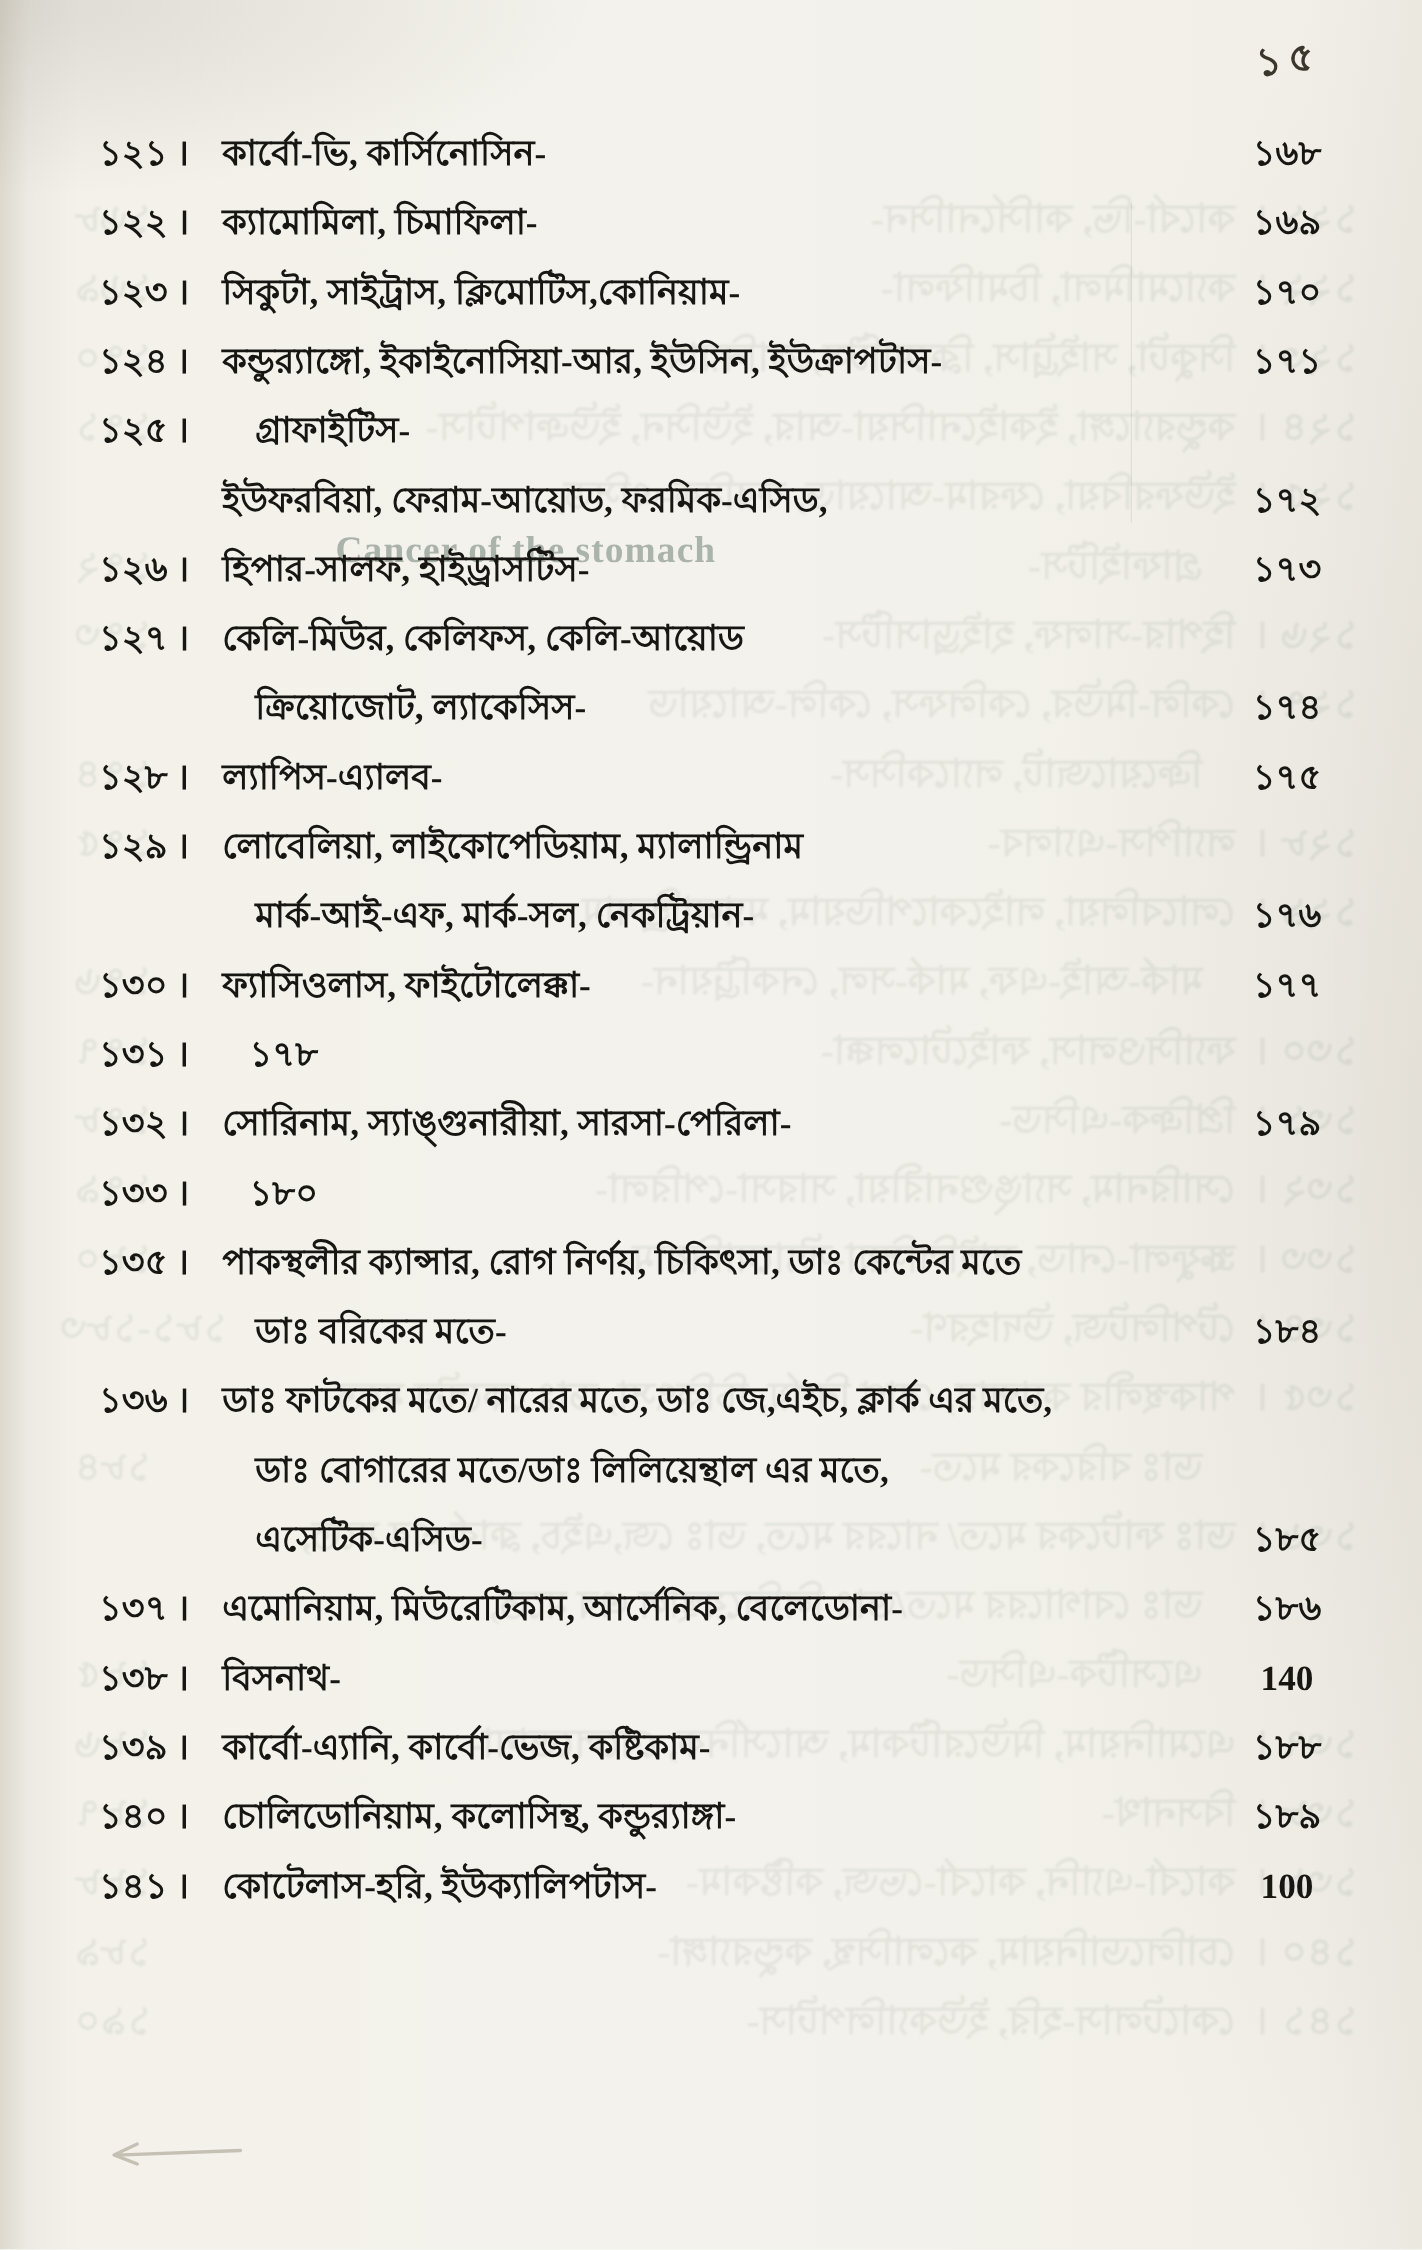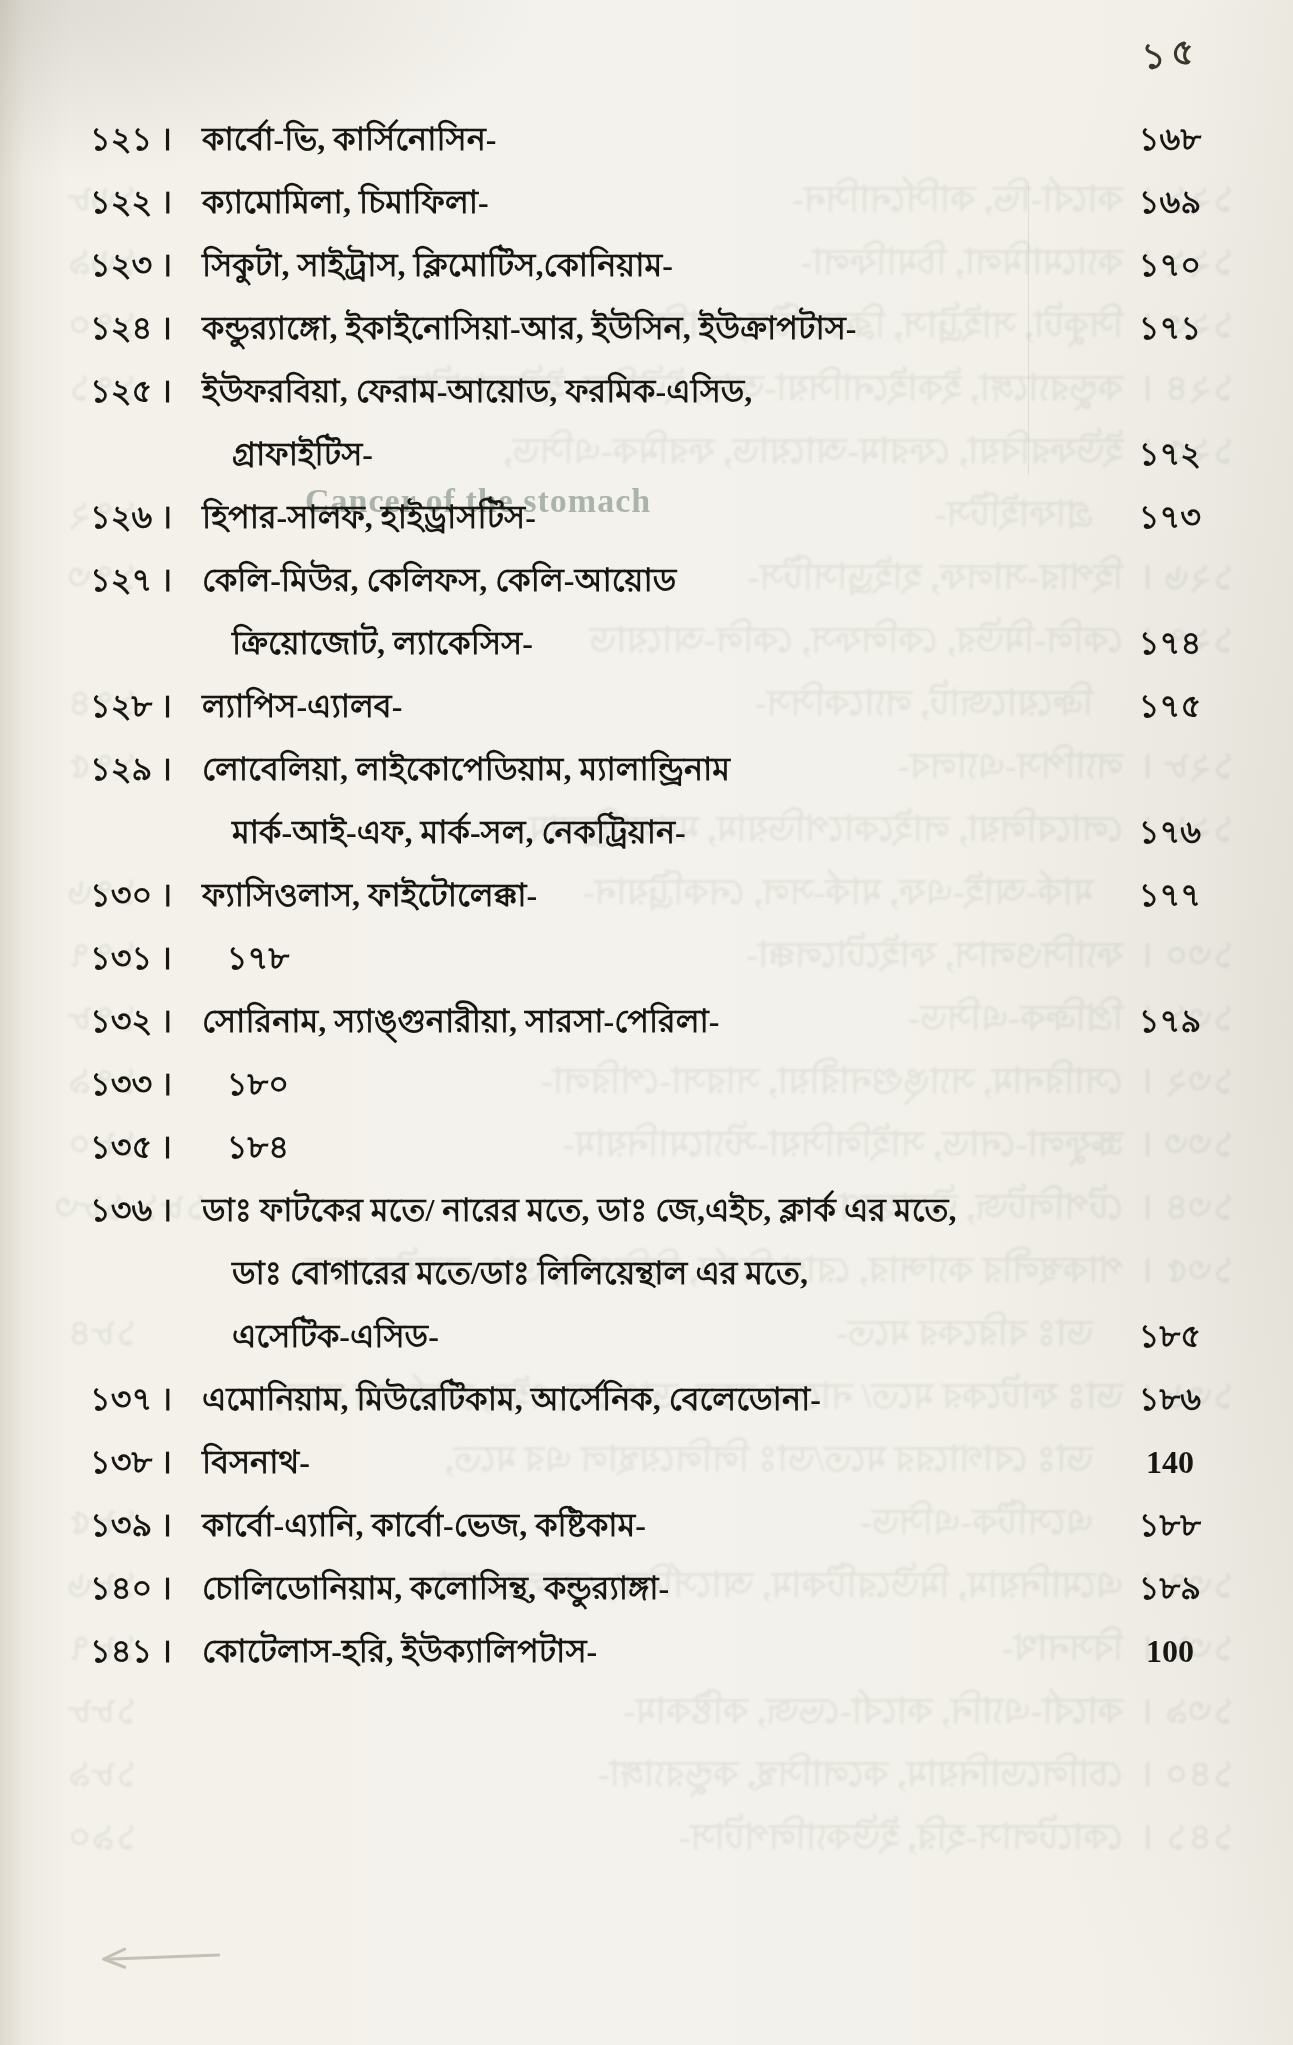--- a/index.html
+++ b/index.html
@@ -250,22 +250,22 @@
       <div class="row">
         <span class="num">১২৪ ।</span>
         <div class="title">
           <div class="tline">কন্ডুর‍্যাঙ্গো, ইকাইনোসিয়া-আর, ইউসিন, ইউক্রাপটাস-</div>
         </div>
         <span class="pg">১৭১</span>
       </div>
       <div class="row">
         <span class="num">১২৫ ।</span>
         <div class="title">
+          <div class="tline cont">গ্রাফাইটিস-</div>
           <div class="tline">ইউফরবিয়া, ফেরাম-আয়োড, ফরমিক-এসিড,</div>
-          <div class="tline cont">গ্রাফাইটিস-</div>
         </div>
         <span class="pg">১৭২</span>
       </div>
       <div class="row">
         <span class="num">১২৬ ।</span>
         <div class="title">
           <div class="tline">হিপার-সালফ, হাইড্রাসটিস-</div>
         </div>
         <span class="pg">১৭৩</span>
       </div>
@@ -309,20 +309,24 @@
           <div class="tline">সোরিনাম, স্যাঙ্গুনারীয়া, সারসা-পেরিলা-</div>
         </div>
         <span class="pg">১৭৯</span>
       </div>
       <div class="row">
         <span class="num">১৩৩ ।</span>
         <span class="pg">১৮০</span>
       </div>
       <div class="row">
         <span class="num">১৩৫ ।</span>
+        <div class="title">
+          <div class="tline">পাকস্থলীর ক্যান্সার, রোগ নির্ণয়, চিকিৎসা, ডাঃ কেন্টের মতে</div>
+          <div class="tline cont">ডাঃ বরিকের মতে-</div>
+        </div>
         <span class="pg">১৮৪</span>
       </div>
       <div class="row">
         <span class="num">১৩৬ ।</span>
         <div class="title">
           <div class="tline">ডাঃ ফাটকের মতে/ নারের মতে, ডাঃ জে,এইচ, ক্লার্ক এর মতে,</div>
           <div class="tline cont">ডাঃ বোগারের মতে/ডাঃ লিলিয়েন্থাল এর মতে,</div>
           <div class="tline cont">এসেটিক-এসিড-</div>
         </div>
         <span class="pg">১৮৫</span>

